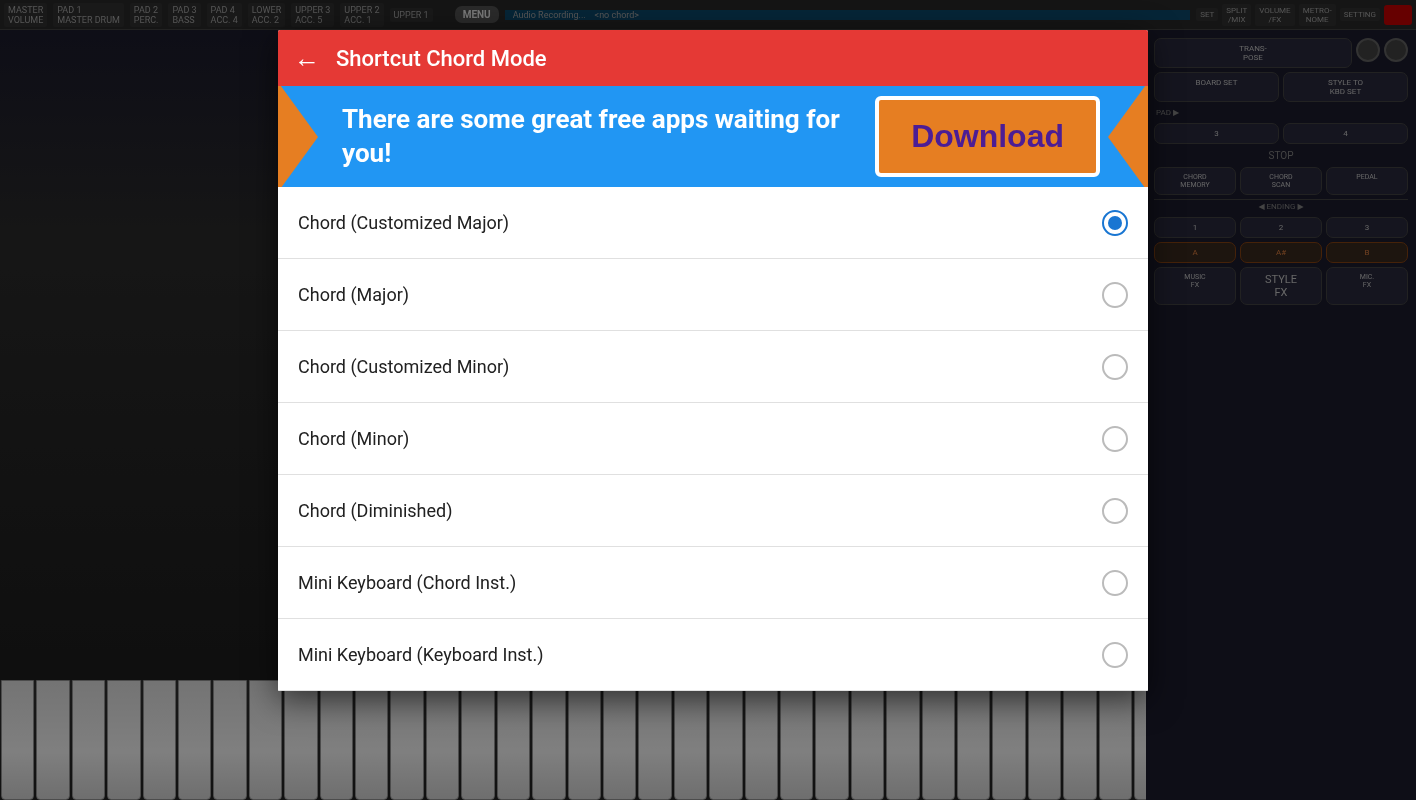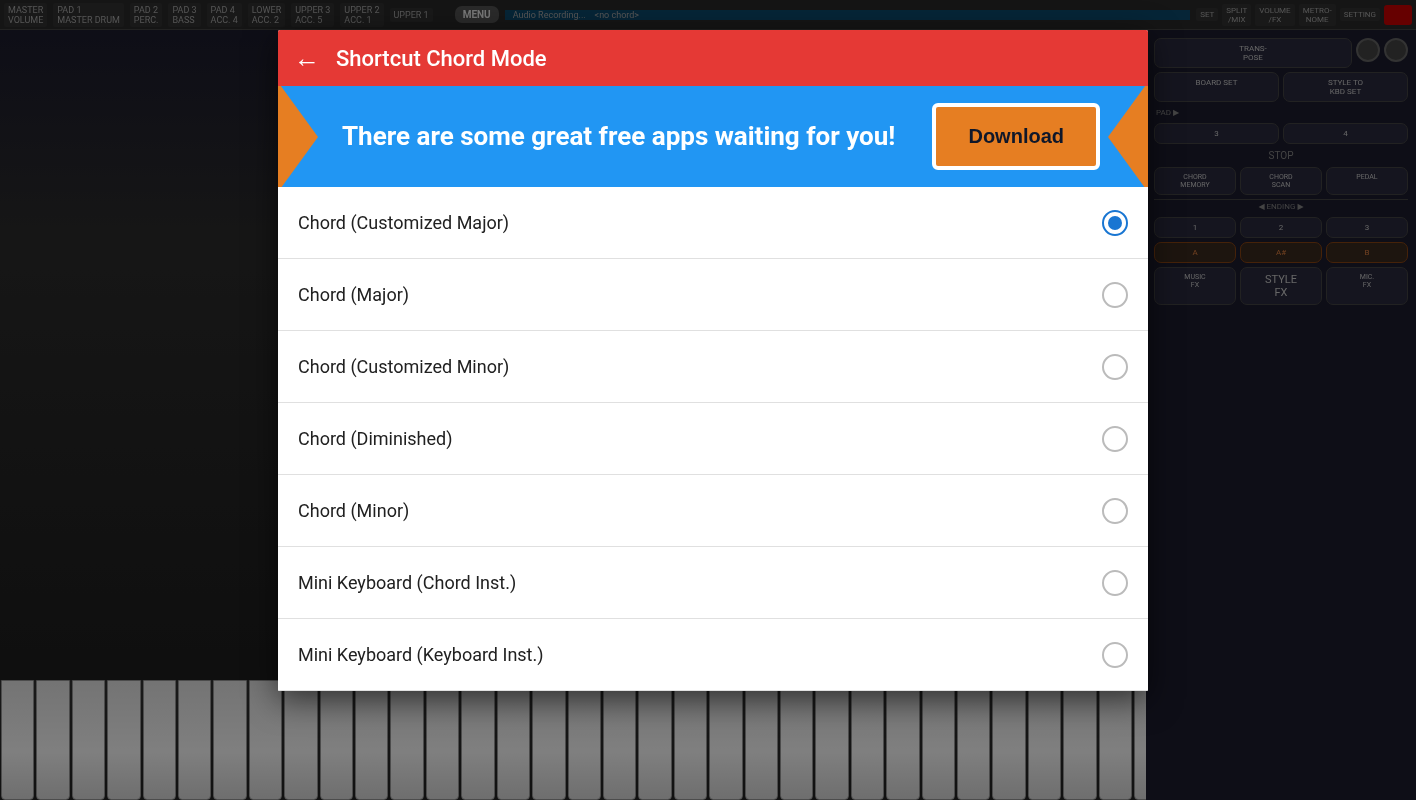--- a/index.html
+++ b/index.html
@@ -158,22 +158,22 @@
       color: #fff;
       font-size: 26px;
       font-weight: bold;
       padding: 0 24px;
       flex: 1;
       line-height: 1.3;
     }
 
     .ad-download-btn {
       background: #e67e22;
-      color: #0f172a;
-      font-size: 20px;
+      color: #4c1d95;
+      font-size: 32px;
       font-weight: bold;
       padding: 18px 32px;
       border: 4px solid #fff;
       border-radius: 6px;
       cursor: pointer;
       white-space: nowrap;
       margin-right: 8px;
     }
 
     .ad-right-arrow {
@@ -406,30 +406,30 @@
       <span class="radio-label">Chord (Major)</span>
       <div class="radio-circle"></div>
     </div>
 
     <div class="radio-item">
       <span class="radio-label">Chord (Customized Minor)</span>
       <div class="radio-circle"></div>
     </div>
 
     <div class="radio-item">
+      <span class="radio-label">Chord (Minor)</span>
+      <div class="radio-circle"></div>
+    </div>
+
+    <div class="radio-item">
       <span class="radio-label">Chord (Diminished)</span>
       <div class="radio-circle"></div>
     </div>
 
     <div class="radio-item">
-      <span class="radio-label">Chord (Minor)</span>
-      <div class="radio-circle"></div>
-    </div>
-
-    <div class="radio-item">
       <span class="radio-label">Mini Keyboard (Chord Inst.)</span>
       <div class="radio-circle"></div>
     </div>
 
     <div class="radio-item">
       <span class="radio-label">Mini Keyboard (Keyboard Inst.)</span>
       <div class="radio-circle"></div>
     </div>
 
 

